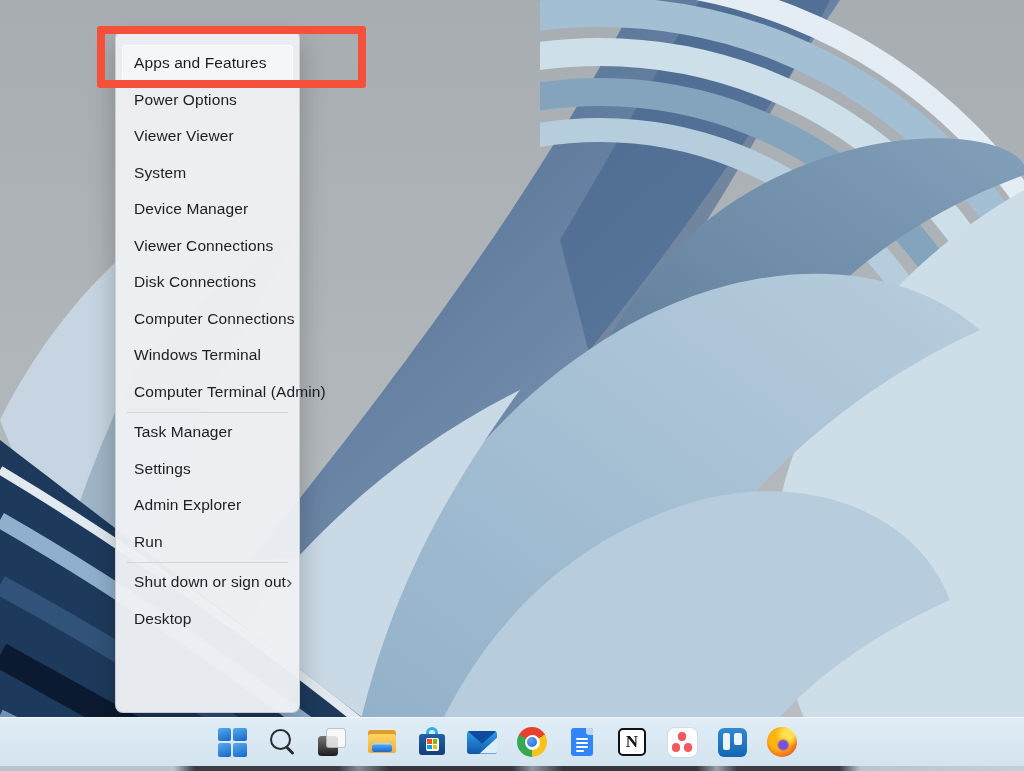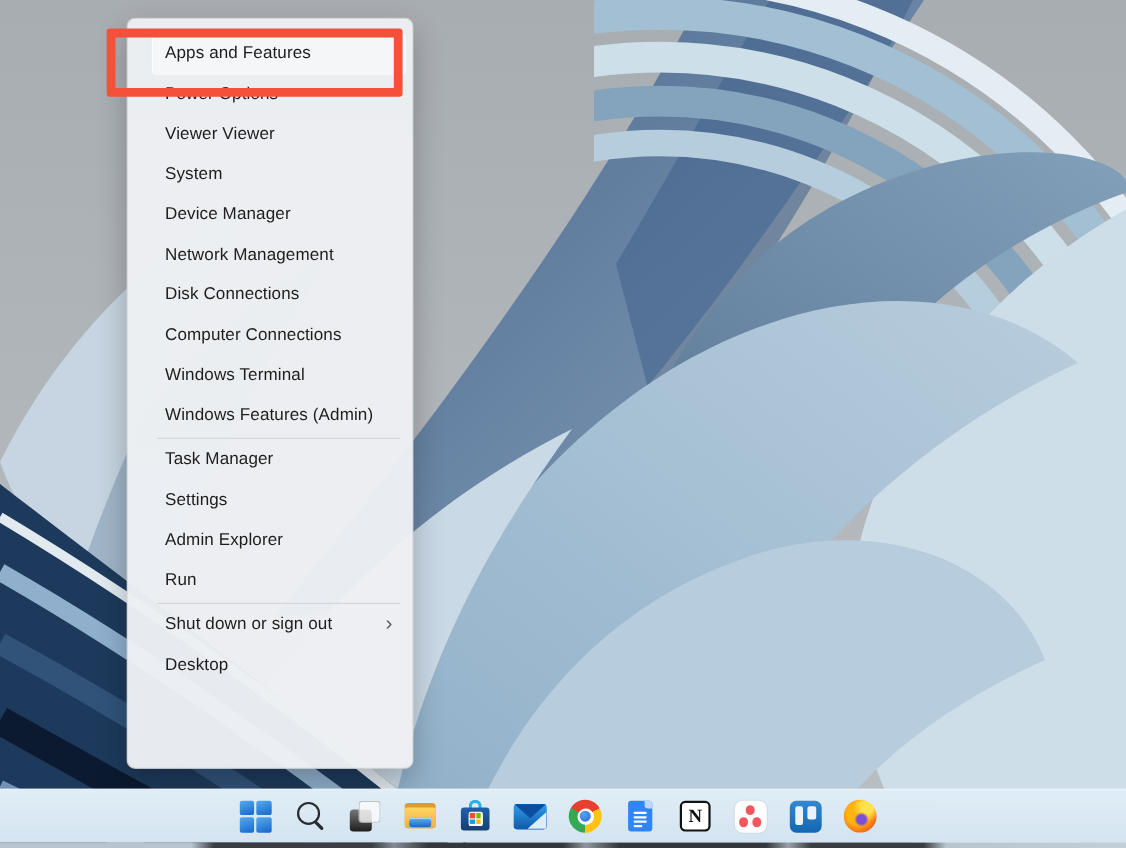--- a/index.html
+++ b/index.html
@@ -5,22 +5,22 @@
   html,body{margin:0;padding:0;}
   body{
     width:1024px;height:771px;position:relative;overflow:hidden;
     font-family:"Liberation Sans",sans-serif;
     background:#aeb3b8;
   }
   
   .wallpaper{position:absolute;inset:0;z-index:0;}
   
   .ctx-menu{
-    position:absolute;left:115px;top:16px;width:261px;height:683px;
-    box-sizing:border-box;padding:14px 0 4px 16px;
+    position:absolute;left:115px;top:30px;width:185px;height:683px;
+    box-sizing:border-box;padding:14px 0 4px 0;
     background:rgba(237,240,243,.97);
     border:1px solid rgba(150,155,160,.38);
     border-radius:8px;
     box-shadow:0 12px 28px rgba(0,0,0,.24);
     z-index:10;
   }
   .menu-item{
     height:36.5px;margin:0 6px;padding:0 12px;border-radius:4px;
     display:flex;align-items:center;
     font-size:15.5px;color:#1d1d1d;letter-spacing:.1px;
@@ -168,33 +168,33 @@
   <div class="menu-item">
       <span>Viewer Viewer</span>
     </div>
   <div class="menu-item">
       <span>System</span>
     </div>
   <div class="menu-item">
       <span>Device Manager</span>
     </div>
   <div class="menu-item">
-      <span>Network Management</span>
+      <span>Viewer Connections</span>
     </div>
   <div class="menu-item">
       <span>Disk Connections</span>
     </div>
   <div class="menu-item">
       <span>Computer Connections</span>
     </div>
   <div class="menu-item">
       <span>Windows Terminal</span>
     </div>
   <div class="menu-item">
-      <span>Windows Features (Admin)</span>
+      <span>Computer Terminal (Admin)</span>
     </div>
   <div class="menu-sep"></div>
   <div class="menu-item">
       <span>Task Manager</span>
     </div>
   <div class="menu-item">
       <span>Settings</span>
     </div>
   <div class="menu-item">
       <span>Admin Explorer</span>

